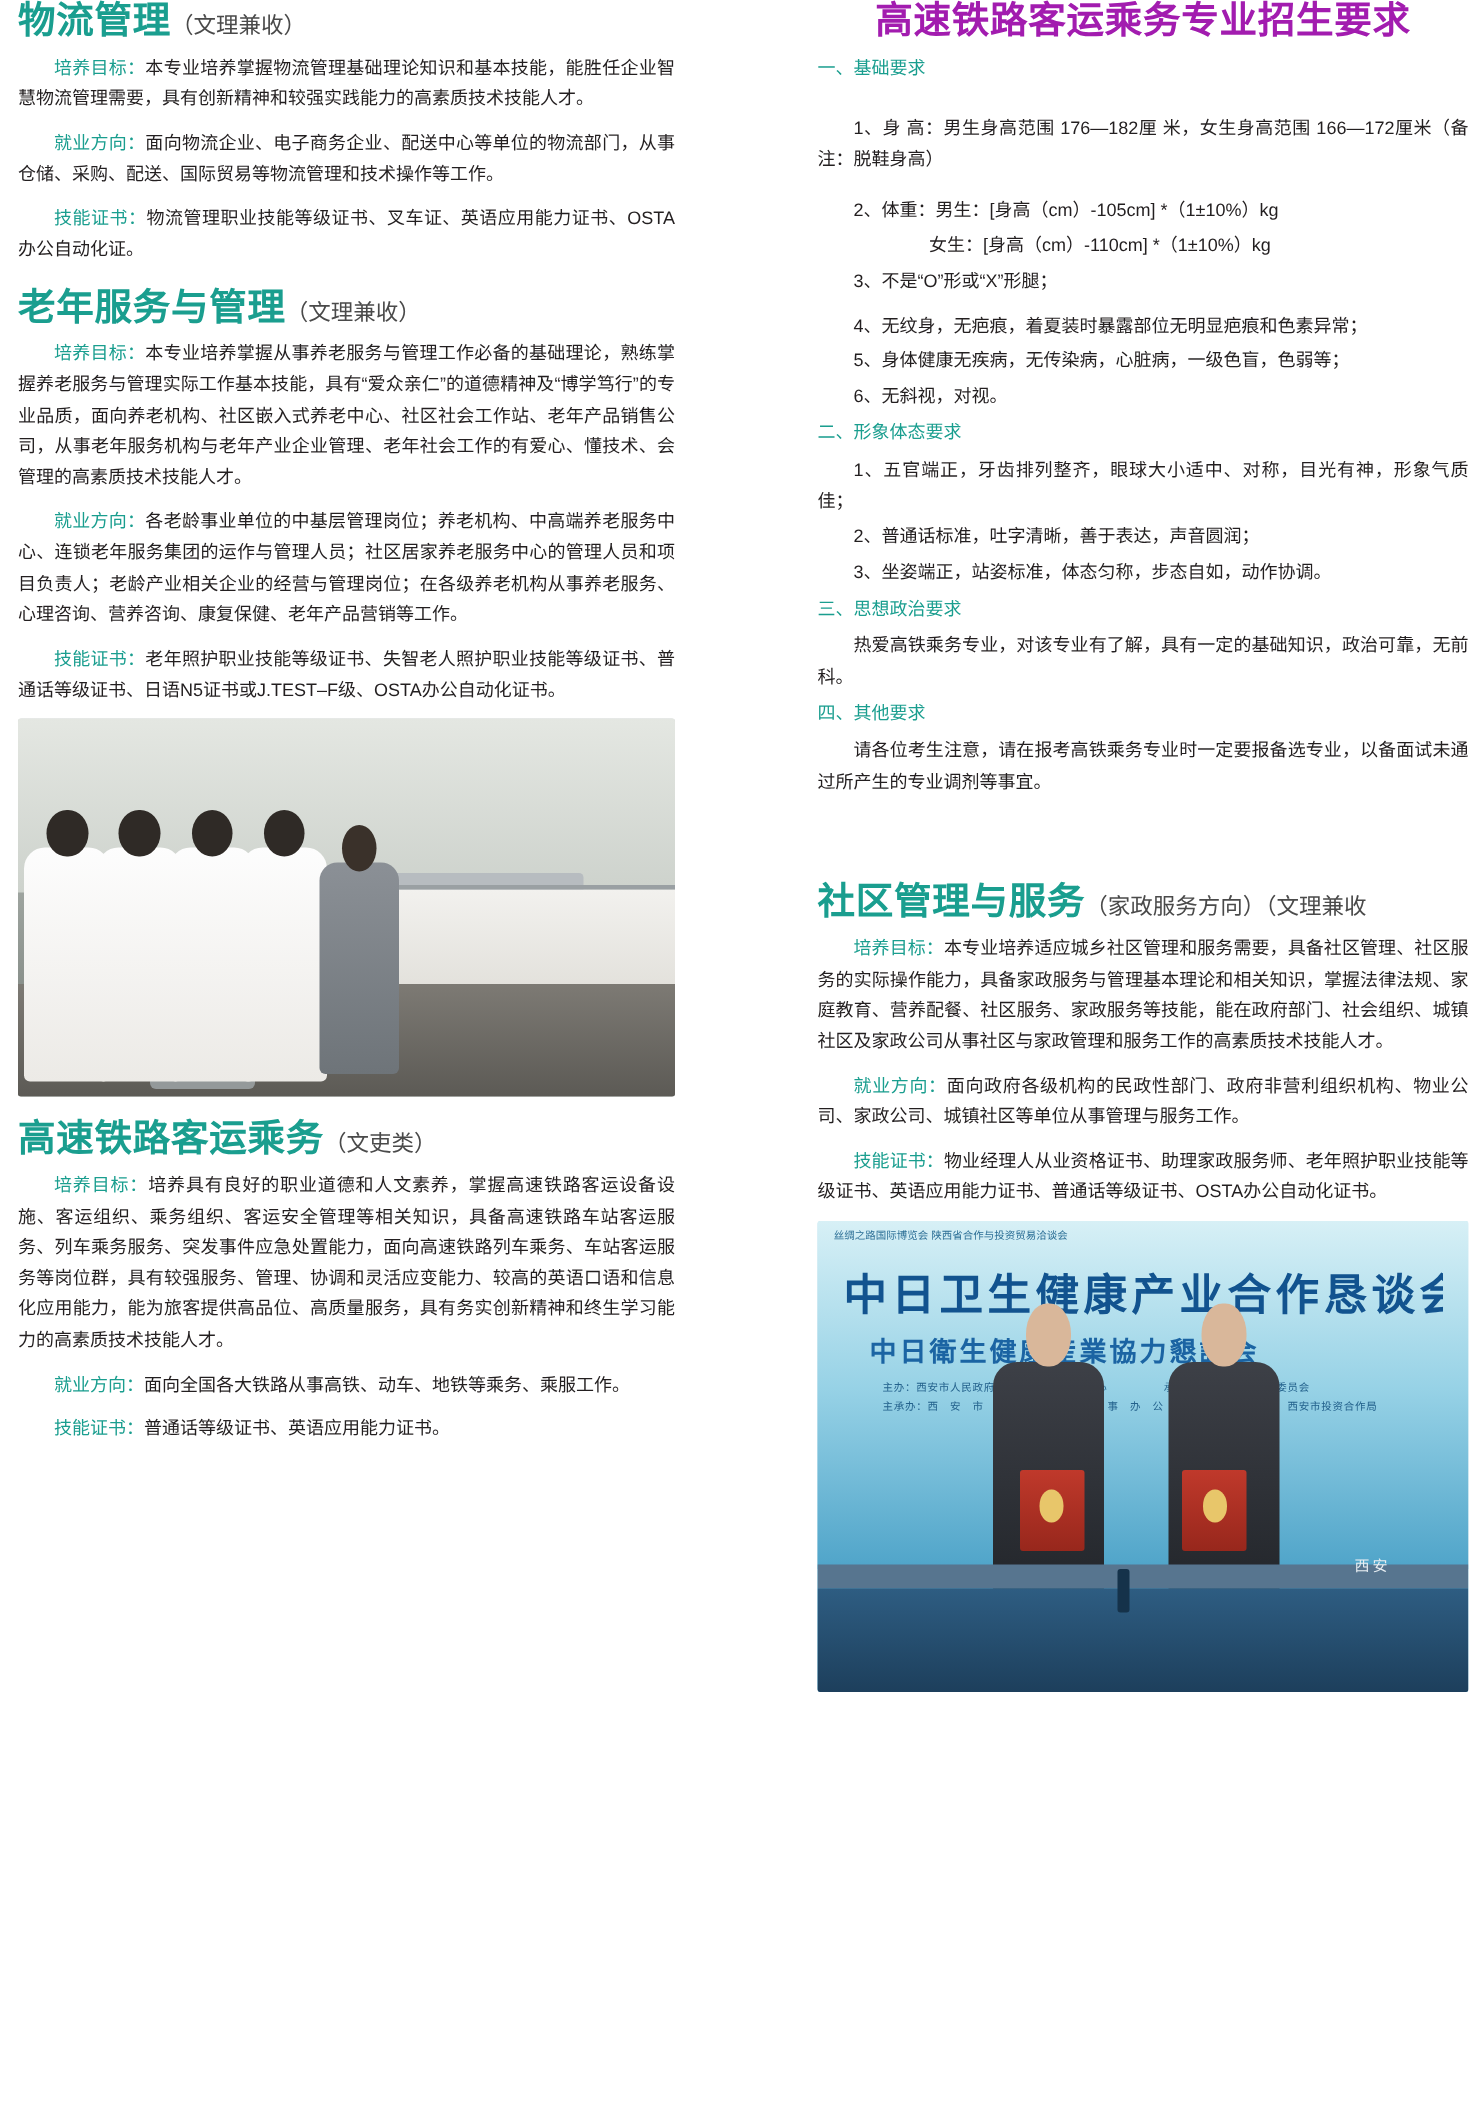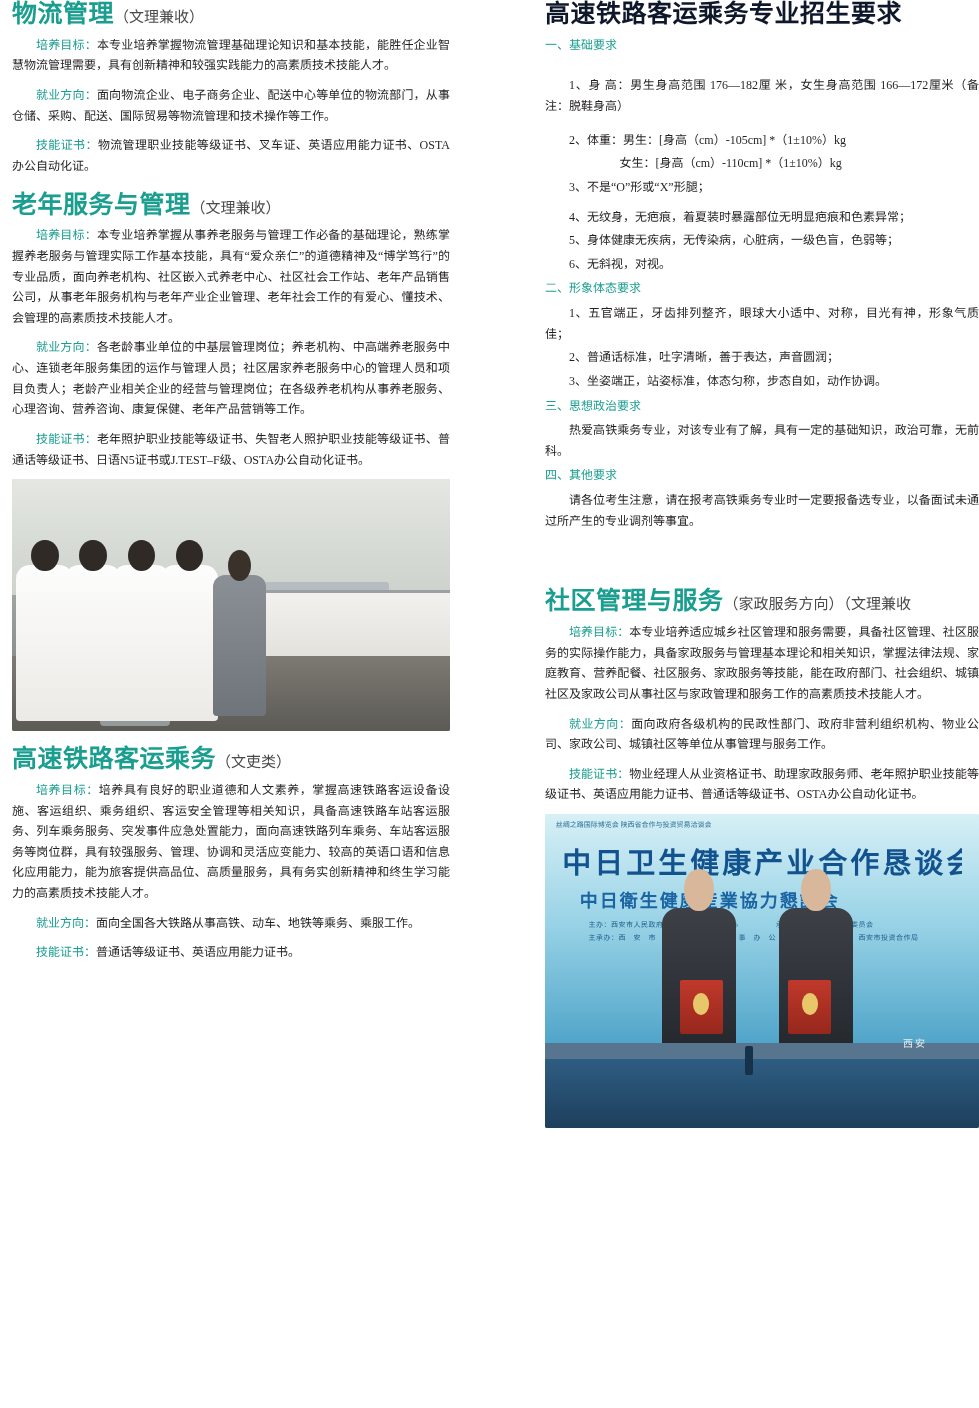--- a/index.html
+++ b/index.html
@@ -12,21 +12,20 @@
     background: #ffffff;
     font-family: "Liberation Sans", "DejaVu Sans", sans-serif;
     color: #231f20;
     overflow: hidden;
   }
   .page {
     position: relative;
     width: 979px;
     height: 1408px;
     box-sizing: border-box;
-    font-family: Liberation Serif, serif;
   }
   .col {
     position: absolute;
     top: 0;
     width: 438px;
   }
   .col-left { left: 12px; }
   .col-right { left: 545px; width: 434px; }
 
   h2.major {
@@ -36,21 +35,21 @@
     font-weight: bold;
     color: #1a9e8f;
     letter-spacing: 0.5px;
   }
   h2.major .sub {
     font-size: 15px;
     font-weight: normal;
     color: #4a4a4a;
     letter-spacing: 0;
   }
-  h2.major.teal-strong { color: #0f172a; }
+  h2.major.teal-strong { color: #a21caf; text-align: center; }
 
   .block {
     margin: 0 0 10px 0;
   }
   p.para {
     margin: 0 0 9px 0;
     font-size: 12px;
     line-height: 1.72;
     text-indent: 2em;
     text-align: justify;

